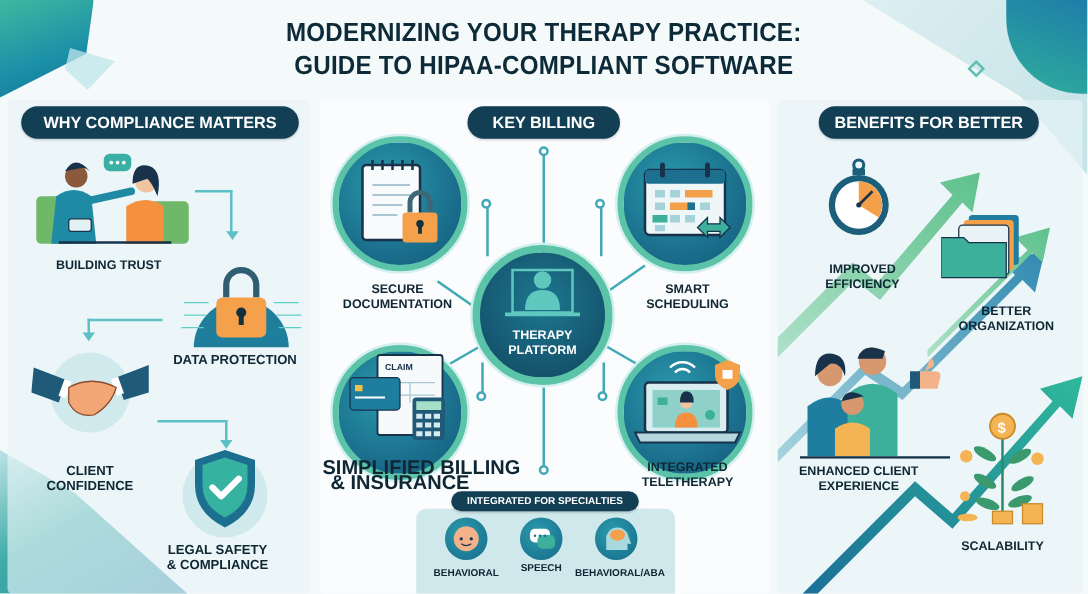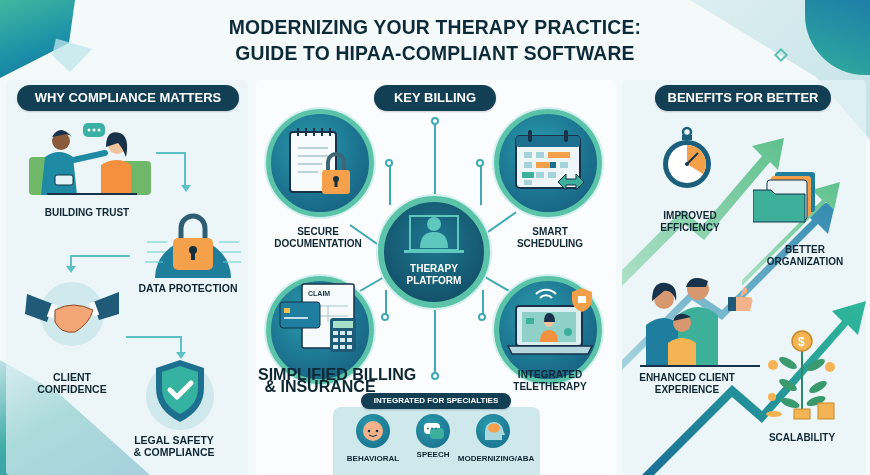--- a/index.html
+++ b/index.html
@@ -368,21 +368,21 @@
     </svg>
 </div>
 <div class="spec-icon" style="left:476px; top:414px;">
   <svg width="34" height="34" viewBox="0 0 34 34">
       <path d="M9 26 v-8 a9 9 0 0 1 18 -2 l2 5 h-3 v5z" fill="#a9d8df"></path>
       <ellipse cx="18" cy="14" rx="6" ry="4.5" fill="#f4a04a"></ellipse>
     </svg>
 </div>
 <div class="spec-label" style="left:345px; top:454px; width:56px;">BEHAVIORAL</div>
 <div class="spec-label" style="left:408px; top:450px; width:50px;">SPEECH</div>
-<div class="spec-label" style="left:456px; top:454px; width:80px;">MODERNIZING/ABA</div>
+<div class="spec-label" style="left:456px; top:454px; width:80px;">BEHAVIORAL/ABA</div>
 
 <div class="pill" style="left:655px; top:85px; width:176px;">BENEFITS FOR BETTER</div>
 
 <div class="trend" style="left:622px; top:120px; width:248px; height:355px;">
   <svg width="248" height="355" viewBox="0 0 248 355">
     <defs>
       <linearGradient id="g1" x1="0" y1="1" x2="1" y2="0">
           <stop offset="0" stop-color="#aee0c8"></stop>
           <stop offset="1" stop-color="#5fc18d"></stop>
         </linearGradient>

